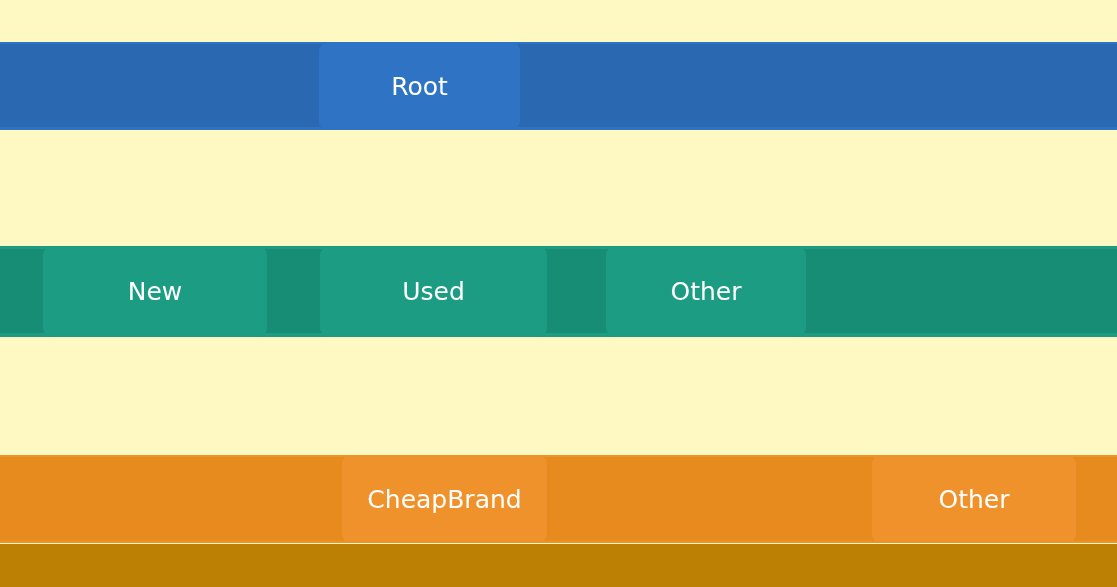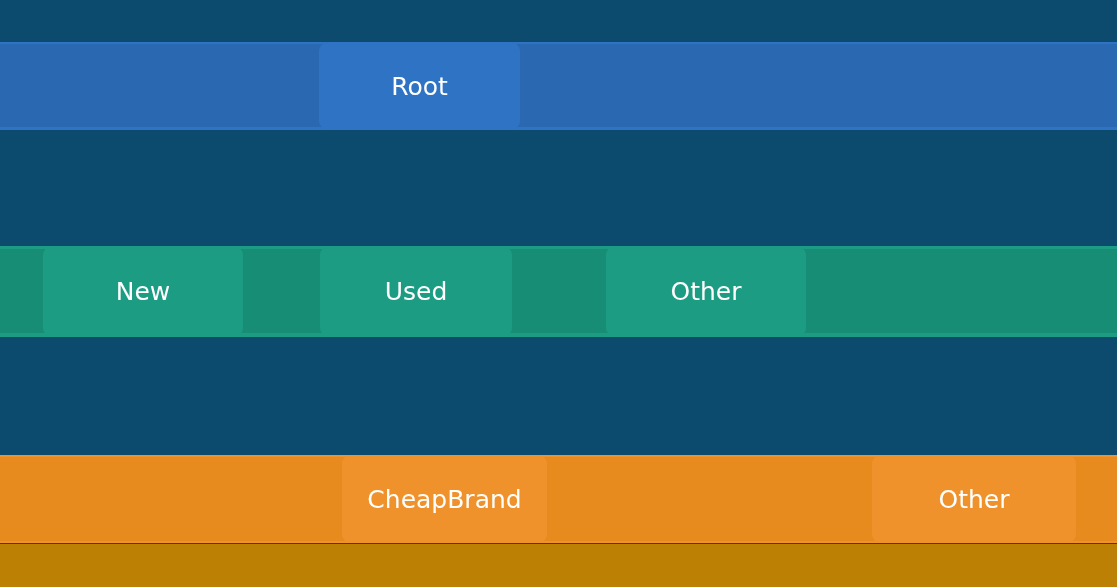--- a/index.html
+++ b/index.html
@@ -1,19 +1,19 @@
 <!DOCTYPE html>
 <html><head>
 <meta charset="utf-8">
 <style>
   html,body{margin:0;padding:0;background:#000;}
   .stage{
     position:relative;
     width:1117px;height:587px;
-    background:#0c4a6e;
+    background:#fef9c3;
     overflow:hidden;
     font-family:"DejaVu Sans", sans-serif;
     text-decoration:underline;
   }
   .tier{position:absolute;left:0;width:1117px;}
   .tier .base{position:absolute;left:0;right:0;top:0;bottom:0;}
   .tier .dim{position:absolute;left:0;right:0;}
   .node{
     position:absolute;top:0;bottom:0;
     border-radius:9px;
@@ -41,22 +41,22 @@
   .tier3 .dim{top:2px;bottom:2px;background:#E88B1E;}
   .tier3 .node{background:#F0922B;}
   
   .strip{
     position:absolute;left:0;width:1117px;
     top:544px;height:43px;
     background:#BC8104;
   }
   
   .n-root{left:319px;width:201px;}
-  .n-new{left:43px;width:200px;}
-  .n-used{left:320px;width:192px;text-align:right;}
+  .n-new{left:43px;width:224px;}
+  .n-used{left:320px;width:227px;text-align:right;}
   .n-other2{left:606px;width:200px;}
   .n-cheap{left:342px;width:205px;}
   .n-cool{left:606px;width:204px;}
   .n-other3{left:872px;width:204px;}
 </style>
 </head>
 <body>
 
 <div class="stage">
 

